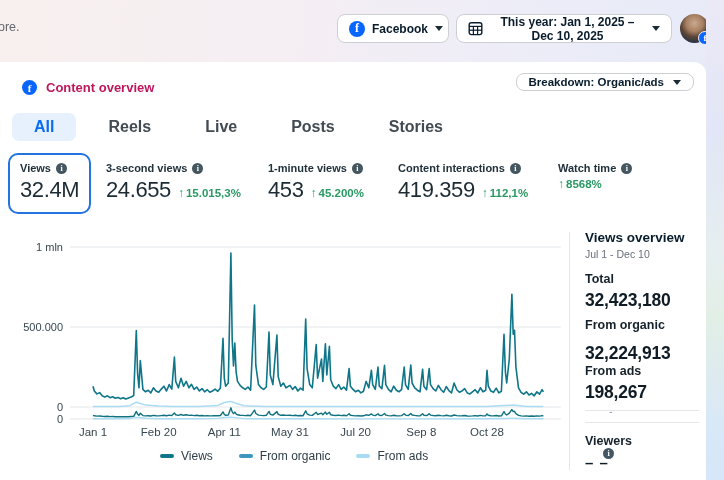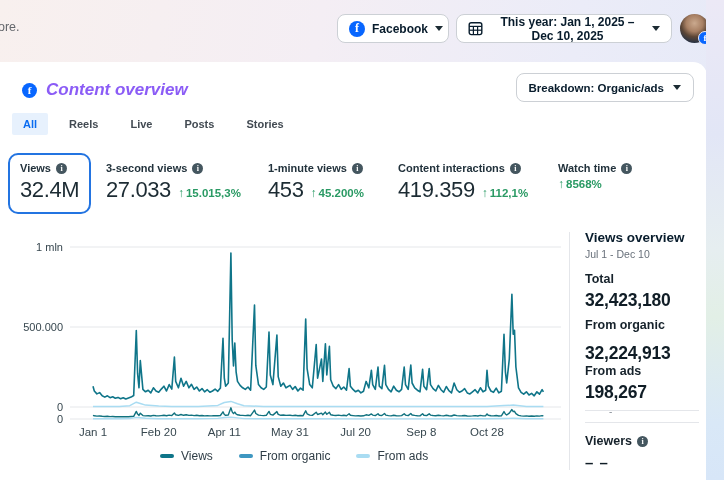--- a/index.html
+++ b/index.html
@@ -32,27 +32,27 @@
     background:radial-gradient(circle at 50% 32%,#caa98e 0%,#a77f63 34%,#5d4636 55%,#2c3443 78%,#1d2530 100%);
     cursor:pointer;}
   .avatar-badge{position:absolute;right:-3px;bottom:-2px;width:12px;height:12px;border-radius:50%;
     background:#0866ff;color:#fff;border:1.5px solid #f1eef6;
     display:flex;align-items:center;justify-content:center;
     font-size:9px;font-weight:700;font-family:"Liberation Serif",serif;}
   
   .card{position:absolute;left:0;top:62px;width:707px;height:418px;background:#fff;
     border-radius:0 14px 0 0;box-shadow:0 1px 2px rgba(0,0,0,.06);}
   .card-header{position:absolute;left:22px;top:18px;display:flex;align-items:center;gap:9px;}
-  .card-title{font-size:17px;font-weight:700;color:#8b5cf6;font-style:italic;}
-  .breakdown-btn{position:absolute;right:13px;top:11px;height:29px;display:flex;align-items:center;gap:9px;
+  .card-title{font-size:13px;font-weight:700;color:#be185d;}
+  .breakdown-btn{position:absolute;right:13px;top:11px;height:18px;display:flex;align-items:center;gap:9px;
     background:#fff;border:1px solid #ccd0d5;border-radius:8px;padding:0 12px;
     font-family:inherit;font-size:11.5px;font-weight:600;color:#081c2c;cursor:pointer;}
   
   .tabs{position:absolute;left:12px;top:51px;display:flex;align-items:center;gap:10px;}
-  .tab{font-size:11px;font-weight:600;color:#424a52;padding:5px 11px;border-radius:2px;cursor:pointer;}
+  .tab{font-size:16px;font-weight:600;color:#424a52;padding:5px 22px;border-radius:7px;cursor:pointer;}
   .tab.active{background:#e7f1fd;color:#0a6cf1;font-weight:700;}
   
   .metric{position:absolute;cursor:pointer;}
   .metric-label{display:flex;align-items:center;gap:5px;font-size:11px;font-weight:700;color:#22323c;white-space:nowrap;}
   .metric-value-row{display:flex;align-items:baseline;gap:7px;margin-top:3px;white-space:nowrap;}
   .metric-value{font-size:22px;font-weight:400;color:#1c2b33;letter-spacing:-0.4px;}
   .metric-delta{font-size:11.5px;font-weight:600;color:#2a9a64;}
   .metric-delta .arr{font-size:12px;margin-right:2px;}
   .metric.selected{left:8px;top:91px;border:2px solid #2374e1;border-radius:10px;padding:7px 10px 9px 10px;}
   .m2{left:106px;top:100px;} .m3{left:268px;top:100px;} .m4{left:398px;top:100px;} .m5{left:558px;top:100px;}
@@ -71,22 +71,22 @@
   .panel .p-title{position:absolute;left:0;top:0;font-size:13.5px;font-weight:700;color:#081c2c;white-space:nowrap;}
   .panel .p-date{position:absolute;left:0;top:18px;font-size:10.5px;color:#68707a;}
   .panel .p-label{position:absolute;left:0;font-size:12.5px;font-weight:700;color:#16222b;}
   .panel .p-value{position:absolute;left:0;font-size:17.5px;font-weight:700;color:#101d26;letter-spacing:-0.2px;}
   .p-label.l1{top:42px;} .p-value.v1{top:60px;}
   .p-label.l2{top:88px;} .p-value.v2{top:113px;}
   .p-label.l3{top:134px;} .p-value.v3{top:152px;}
   .p-hr{position:absolute;left:0;width:114px;height:1px;background:#e4e6ea;}
   .p-hr.h1{top:180px;} .p-hr.h2{top:192px;}
   .p-minidash{position:absolute;left:24px;top:176px;font-size:10px;color:#8a9199;}
-  .p-viewers{position:absolute;left:0;top:204px;display:flex;align-items:center;gap:5px;
-    font-size:12.5px;font-weight:700;color:#16222b;}
+  .p-viewers{position:absolute;left:0;top:204px;display:flex;align-items:center;
+    font-size:12.5px;font-weight:700;color:#16222b;flex-direction:column;}
   .p-viewers-value{position:absolute;left:0;top:224px;font-size:15px;font-weight:700;color:#101d26;letter-spacing:1px;}
 </style>
 </head>
 <body>
 
 <div class="topbar">
   <span class="nav-trunc">ore.</span>
 
   <button class="pill pill-platform">
     <span class="fb-circle">f</span>
@@ -142,21 +142,21 @@
       <span class="metric-value">32.4M</span>
     </div>
   </div>
 
   <div class="metric m2">
     <div class="metric-label">
       <span>3-second views</span>
       <span class="info-icon">i</span>
     </div>
     <div class="metric-value-row">
-      <span class="metric-value">27.033</span>
+      <span class="metric-value">24.655</span>
       <span class="metric-delta"><span class="arr">↑</span><span>15.015,3%</span></span>
     </div>
   </div>
 
   <div class="metric m3">
     <div class="metric-label">
       <span>1-minute views</span>
       <span class="info-icon">i</span>
     </div>
     <div class="metric-value-row">

